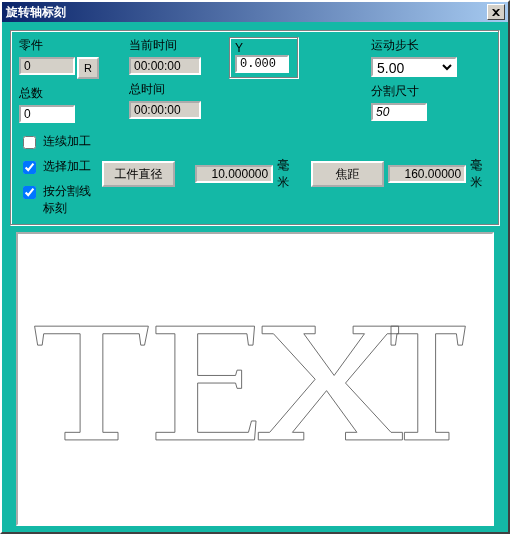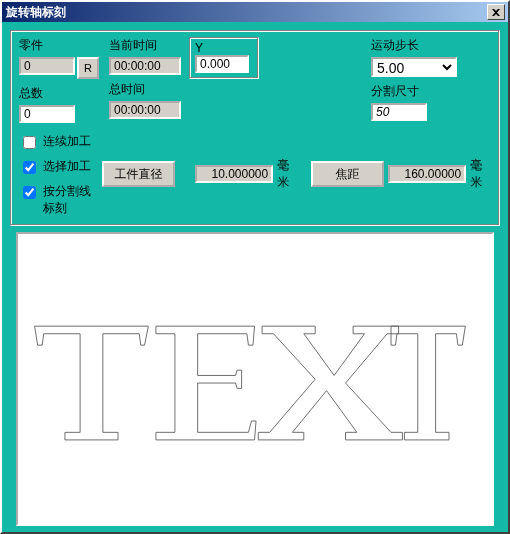--- a/index.html
+++ b/index.html
@@ -18,21 +18,21 @@
 .chk{display:flex;align-items:flex-start;gap:4px;margin-top:6px;font-size:12px}
 .chk input{width:13px;height:13px}
 .btn{height:22px;border:2px outset #fff;background:#d4d0c8;font-size:12px;display:flex;align-items:center;justify-content:center;cursor:pointer;padding:0 6px}
 select.sel{height:20px;border:2px inset #fff;background:#fff;font-size:14px;box-sizing:border-box}
 .unit{font-size:12px;margin-left:4px}
 .preview{margin:2px 6px 0;height:294px;background:#fff;border:2px inset #fff;box-sizing:border-box;display:flex;align-items:center;justify-content:center;overflow:hidden}
 .preview svg{width:96%;height:auto}
 .bottom{margin:14px 0 0;padding:6px;border:1px solid #808080;border-right-color:#fff;border-bottom-color:#fff;box-shadow:inset -1px -1px 0 #808080,inset 1px 1px 0 #fff;display:flex;gap:4px;align-items:center}
 .bottom .btn-lg{height:32px;padding:0 8px;border:2px outset #fff;background:#d4d0c8;font-size:12px;display:flex;align-items:center;justify-content:center;cursor:pointer}
 .bottom .btn-lg.pressed{border:2px inset #fff}
-.top-cols{display:flex;gap:8px;align-items:flex-start}
+.top-cols{display:flex;gap:28px;align-items:flex-start}
 </style>
 </head>
 <body>
 <div class="window">
   <div class="titlebar">
     <span class="ttl">旋转轴标刻</span>
     <div class="close-btn">
       <svg width="8" height="7" viewBox="0 0 8 7">
           <path d="M0 0 L2 0 L4 2 L6 0 L8 0 L5 3.5 L8 7 L6 7 L4 5 L2 7 L0 7 L3 3.5 Z" fill="#000"></path>
         </svg>
@@ -55,21 +55,21 @@
         <div class="col" style="width:72px">
           <label class="fld">当前时间</label>
           <div class="time">00:00:00</div>
           <label class="fld" style="margin-top:4px">总时间</label>
           <div class="time">00:00:00</div>
         </div>
 
         <div class="col" style="width:70px">
           <div style="border:1px solid #808080;border-right-color:#fff;border-bottom-color:#fff;box-shadow:inset -1px -1px 0 #808080,inset 1px 1px 0 #fff;padding:3px 5px 5px">
             <label class="fld">Y</label>
-            <input class="inp" style="width: 54px;" value="0.000">
+            <input class="inp" style="width: 54px; font-family: Liberation Mono, monospace;" value="0.000">
           </div>
         </div>
 
         <div style="flex:1"></div>
 
         <div class="col" style="width:120px">
           <label class="fld">运动步长</label>
           <select class="sel" style="width:86px">
             <option>5.00</option>
           </select>

